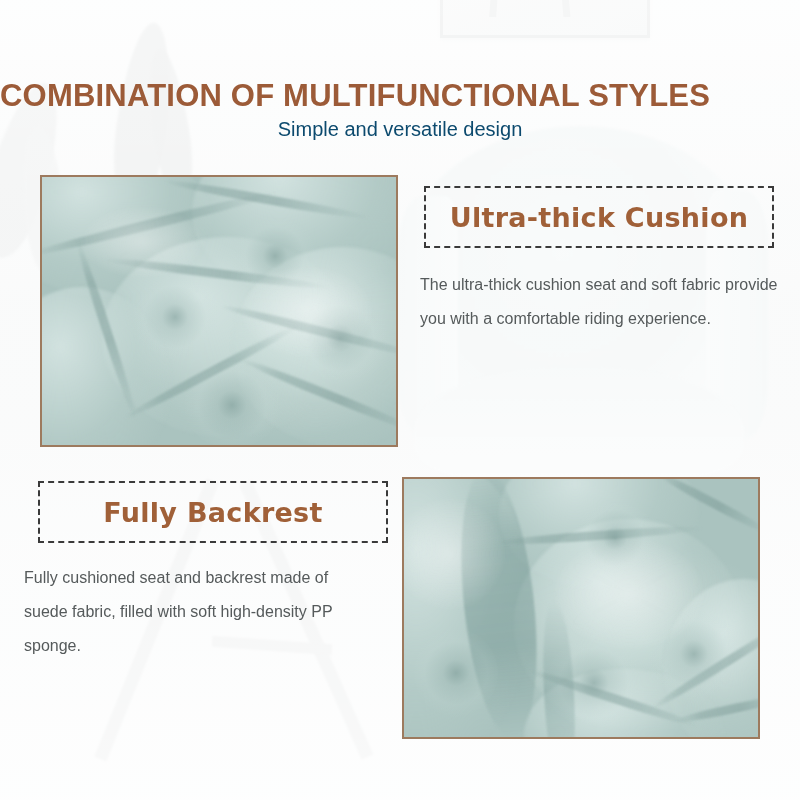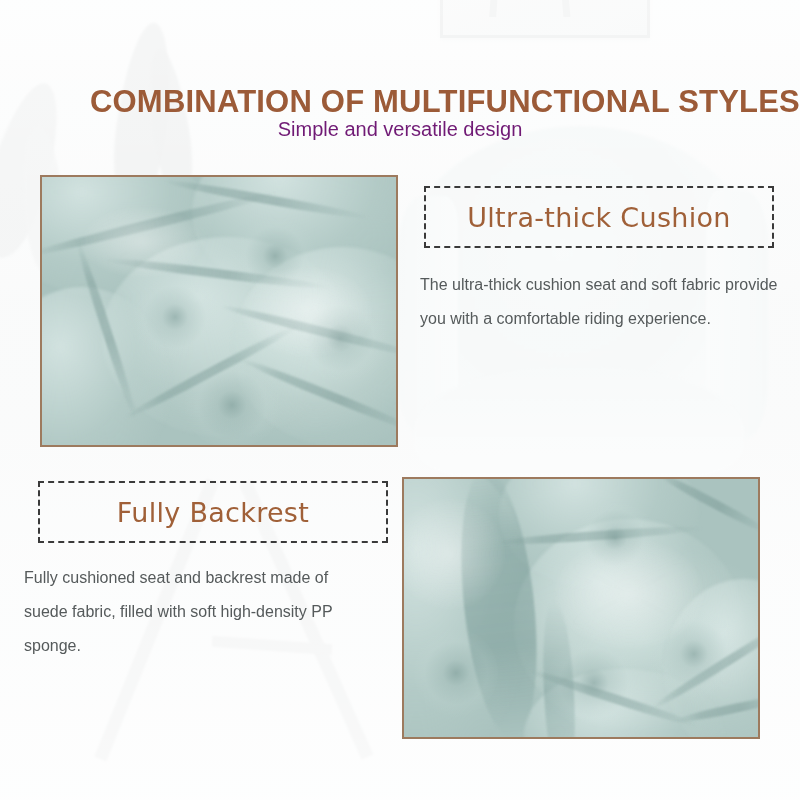--- a/index.html
+++ b/index.html
@@ -107,37 +107,37 @@
         rgba(255,255,255,.56) 60%,
         rgba(255,255,255,.70) 100%);
     pointer-events: none;
   }
 
   
   #content { position: relative; z-index: 3; width: 800px; height: 800px; }
 
   #page-title {
     position: absolute;
-    left: 0; top: 84px;
+    left: 0; top: 78px;
     width: 800px;
-    text-align: right;
+    text-align: left;
     font-size: 31px;
     font-weight: bold;
     letter-spacing: .2px;
     color: #9c5b38;
     white-space: nowrap;
   }
 
   #page-subtitle {
     position: absolute;
     left: 0; top: 118px;
     width: 800px;
     text-align: center;
     font-size: 20px;
-    color: #701a75;
+    color: #0c4a6e;
   }
 
   
   .photo {
     position: absolute;
     border: 2px solid #9d7a5e;
     background: #bcd2ce;
     overflow: hidden;
   }
   .photo .inner {
@@ -195,20 +195,21 @@
   
   #photo-backrest-closeup { left: 402px; top: 477px; width: 358px; height: 262px; }
 
   
   .dash-box {
     position: absolute;
     border: 2px dashed #3a3a3a;
     background: rgba(255,255,255,.12);
     display: flex;
     align-items: center;
+    font-weight: bold;
   }
   .dash-box .heading {
     width: 100%;
     text-align: center;
     font-family: "DejaVu Sans", sans-serif;
     font-size: 27px;
     color: #a06038;
     letter-spacing: .3px;
   }
 

